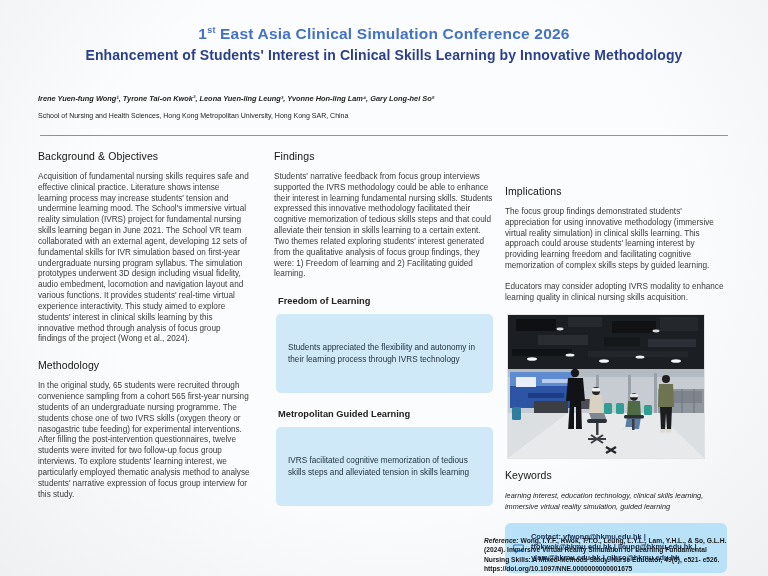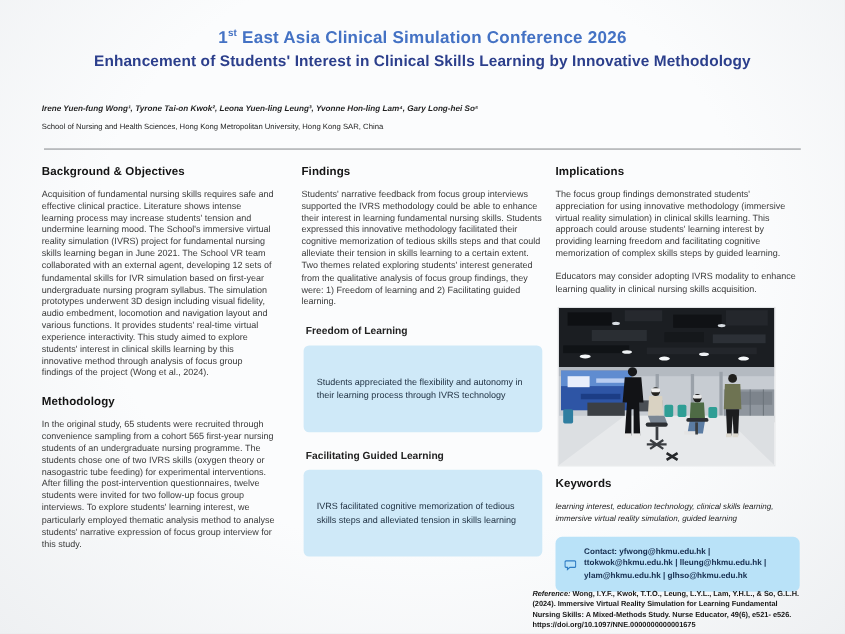--- a/index.html
+++ b/index.html
@@ -19,23 +19,23 @@
     position:absolute;top:47px;left:0;width:100%;text-align:center;
     font-size:14px;font-weight:bold;color:#2c3f8c;letter-spacing:.1px;
   }
   .authors{position:absolute;top:94px;left:38px;width:640px;font-size:7.4px;color:#1f1f1f;font-weight:bold;font-style:italic;}
   .affiliation{position:absolute;top:112px;left:38px;width:640px;font-size:7px;color:#222;}
   .divider{position:absolute;top:135px;left:40px;width:688px;height:1px;background:#8f9296;}
   
   .col{position:absolute;top:150px;}
   .col-left{left:38px;width:212px;}
   .col-mid{left:274px;width:219px;}
-  .col-right{left:505px;width:223px;}
+  .col-right{left:505px;width:223px;margin-top:35px;}
   h2.sec{
-    font-size:10.5px;font-weight:bold;color:#141414;margin:0 0 10px 0;letter-spacing:.1px;
+    font-size:10.5px;font-weight:normal;color:#141414;margin:0 0 10px 0;letter-spacing:.1px;
   }
   .body-text{font-size:8.2px;line-height:1.32;color:#3a3a3a;margin:0 0 10px 0;text-align:left;}
   .col-left h2.sec.second{margin-top:14px;}
   h3.sub{font-size:9.3px;font-weight:bold;color:#222;margin:16px 0 8px 4px;}
   .theme-box{
     background:#cfe9f8;border-radius:5px;padding:28px 12px;
     font-size:8.2px;line-height:1.4;color:#223344;margin:0 0 4px 2px;
   }
   
   .photo{
@@ -71,21 +71,21 @@
     <p class="body-text">Acquisition of fundamental nursing skills requires safe and effective clinical practice. Literature shows intense learning process may increase students' tension and undermine learning mood. The School's immersive virtual reality simulation (IVRS) project for fundamental nursing skills learning began in June 2021. The School VR team collaborated with an external agent, developing 12 sets of fundamental skills for IVR simulation based on first-year undergraduate nursing program syllabus. The simulation prototypes underwent 3D design including visual fidelity, audio embedment, locomotion and navigation layout and various functions. It provides students' real-time virtual experience interactivity. This study aimed to explore students' interest in clinical skills learning by this innovative method through analysis of focus group findings of the project (Wong et al., 2024).</p>
     <h2 class="sec second">Methodology</h2>
     <p class="body-text">In the original study, 65 students were recruited through convenience sampling from a cohort 565 first-year nursing students of an undergraduate nursing programme. The students chose one of two IVRS skills (oxygen theory or nasogastric tube feeding) for experimental interventions. After filling the post-intervention questionnaires, twelve students were invited for two follow-up focus group interviews. To explore students' learning interest, we particularly employed thematic analysis method to analyse students' narrative expression of focus group interview for this study.</p>
   </div>
 
   <div class="col col-mid">
     <h2 class="sec">Findings</h2>
     <p class="body-text">Students' narrative feedback from focus group interviews supported the IVRS methodology could be able to enhance their interest in learning fundamental nursing skills. Students expressed this innovative methodology facilitated their cognitive memorization of tedious skills steps and that could alleviate their tension in skills learning to a certain extent. Two themes related exploring students' interest generated from the qualitative analysis of focus group findings, they were: 1) Freedom of learning and 2) Facilitating guided learning.</p>
     <h3 class="sub">Freedom of Learning</h3>
     <div class="theme-box">Students appreciated the flexibility and autonomy in their learning process through IVRS technology</div>
-    <h3 class="sub">Facilitating Guided Learning</h3>
+    <h3 class="sub">Metropolitan Guided Learning</h3>
     <div class="theme-box">IVRS facilitated cognitive memorization of tedious skills steps and alleviated tension in skills learning</div>
   </div>
 
   <div class="col col-right">
     <h2 class="sec">Implications</h2>
     <p class="body-text">The focus group findings demonstrated students' appreciation for using innovative methodology (immersive virtual reality simulation) in clinical skills learning. This approach could arouse students' learning interest by providing learning freedom and facilitating cognitive memorization of complex skills steps by guided learning.</p>
     <p class="body-text">Educators may consider adopting IVRS modality to enhance learning quality in clinical nursing skills acquisition.</p>
 
     <svg class="photo" viewBox="0 0 196 143" preserveAspectRatio="none">
 

